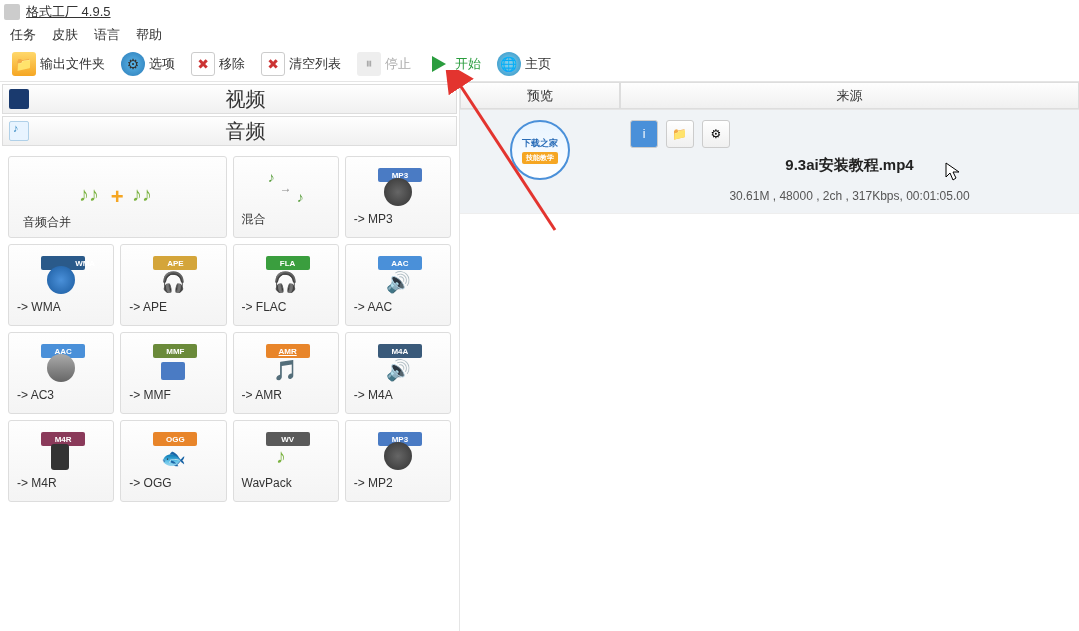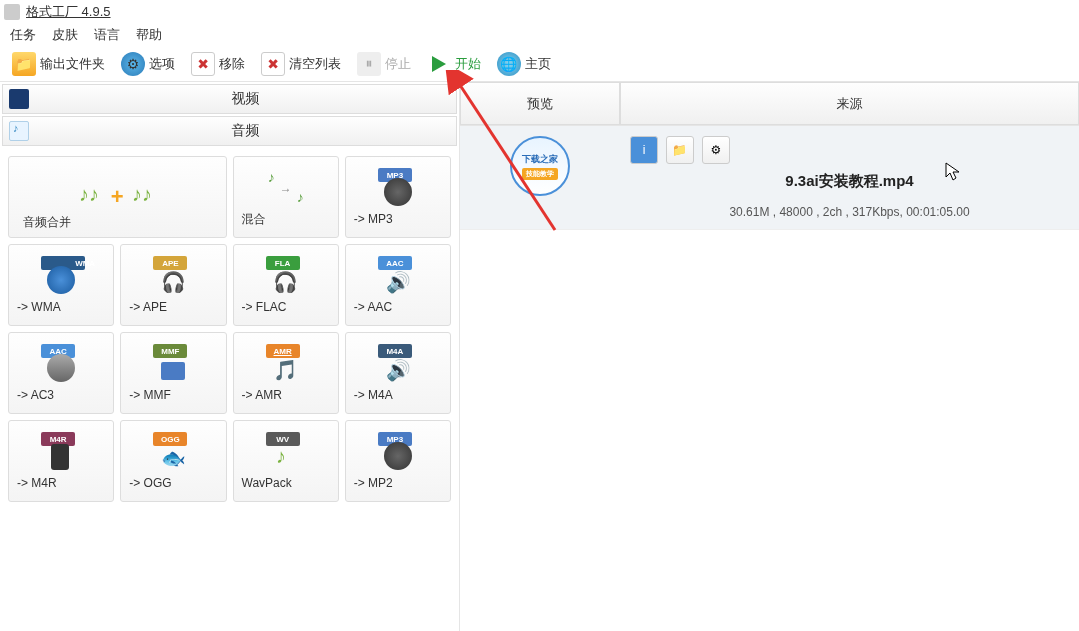--- a/index.html
+++ b/index.html
@@ -25,37 +25,37 @@
 .ticon.globe { background: radial-gradient(circle,#8ed6f0,#2a8fc4); border-radius: 50%; }
 
 .main { display: flex; height: calc(631px - 24px - 22px - 36px); }
 
 .leftpanel { width: 460px; border-right: 1px solid #e5e5e5; overflow-y: auto; }
 .cathdr { height: 30px; border: 1px solid #ddd; margin: 2px; display: flex; align-items: center; background: linear-gradient(#fefefe,#f0f0f0); }
 .cathdr .ci { width: 20px; height: 20px; margin: 0 6px; }
 .cathdr .ci.vid { background: #1a3a6e; border-radius: 2px; }
 .cathdr .ci.aud { background: #e8f4ff; border: 1px solid #b0d0e8; border-radius: 2px; position: relative; }
 .cathdr .ci.aud::after { content: "♪"; position: absolute; left: 3px; top: 0; color: #3a8cc4; font-size: 11px; }
-.cathdr .lbl { flex: 1; text-align: center; font-size: 14px; color: #333; }
+.cathdr .lbl { flex: 1; text-align: center; font-size: 20px; color: #333; }
 
 .grid { display: grid; grid-template-columns: repeat(4, 1fr); gap: 6px; padding: 8px; }
 .fmt { border: 1px solid #ddd; border-radius: 3px; background: linear-gradient(#fefefe,#f4f4f4); height: 82px; display: flex; flex-direction: column; align-items: center; justify-content: center; padding: 4px; cursor: pointer; }
 .fmt.wide { grid-column: span 2; flex-direction: row; justify-content: flex-start; align-items: flex-end; padding: 8px; }
 .fmt .fi { width: 40px; height: 40px; position: relative; margin-bottom: 4px; }
 .fmt.wide .fi { margin-bottom: 0; margin-right: 0; }
 .fmt .fname { font-size: 12px; color: #333; align-self: flex-start; margin-left: 4px; }
 .fmt.wide .fname { align-self: flex-end; margin-left: 8px; position: absolute; bottom: 6px; left: 6px; }
 .fmt.wide { position: relative; justify-content: center; align-items: center; }
 
-.badge { position: absolute; top: 0; left: 0; width: 34px; height: 14px; color: #fff; font-size: 8px; font-weight: bold; display: flex; align-items: center; justify-content: center; border-radius: 2px; }
+.badge { position: absolute; top: 0; left: 0; width: 44px; height: 14px; color: #fff; font-size: 8px; font-weight: bold; display: flex; align-items: center; justify-content: center; border-radius: 2px; }
 .disc { width: 28px; height: 28px; border-radius: 50%; background: radial-gradient(circle,#666,#333); position: absolute; bottom: 2px; left: 6px; }
 .note { position: absolute; font-size: 20px; }
 
 .rightpanel { flex: 1; display: flex; flex-direction: column; }
-.rhdrs { display: flex; height: 44px; border-bottom: 1px solid #e5e5e5; }
+.rhdrs { display: flex; height: 28px; border-bottom: 1px solid #e5e5e5; }
 .rhdr { flex: 1; border: 1px solid #ddd; background: linear-gradient(#fefefe,#f0f0f0); display: flex; align-items: center; justify-content: center; font-size: 13px; color: #333; }
 .rhdr.preview { flex: 0 0 160px; }
 
 .filerow { display: flex; border-bottom: 1px solid #eee; background: #f0f3f6; }
 .fprev { flex: 0 0 160px; display: flex; justify-content: center; padding: 10px; }
 .previmg { width: 60px; height: 60px; border-radius: 50%; border: 2px solid #4a90d9; background: linear-gradient(#e8f4ff,#fff); display: flex; flex-direction: column; align-items: center; justify-content: center; font-size: 9px; color: #2a6db8; font-weight: bold; }
 .previmg .sub { background: #f5a623; color: #fff; font-size: 7px; padding: 1px 4px; border-radius: 2px; margin-top: 2px; }
 
 .fdetail { flex: 1; padding: 10px; }
 .factions { display: flex; gap: 8px; margin-bottom: 8px; }

